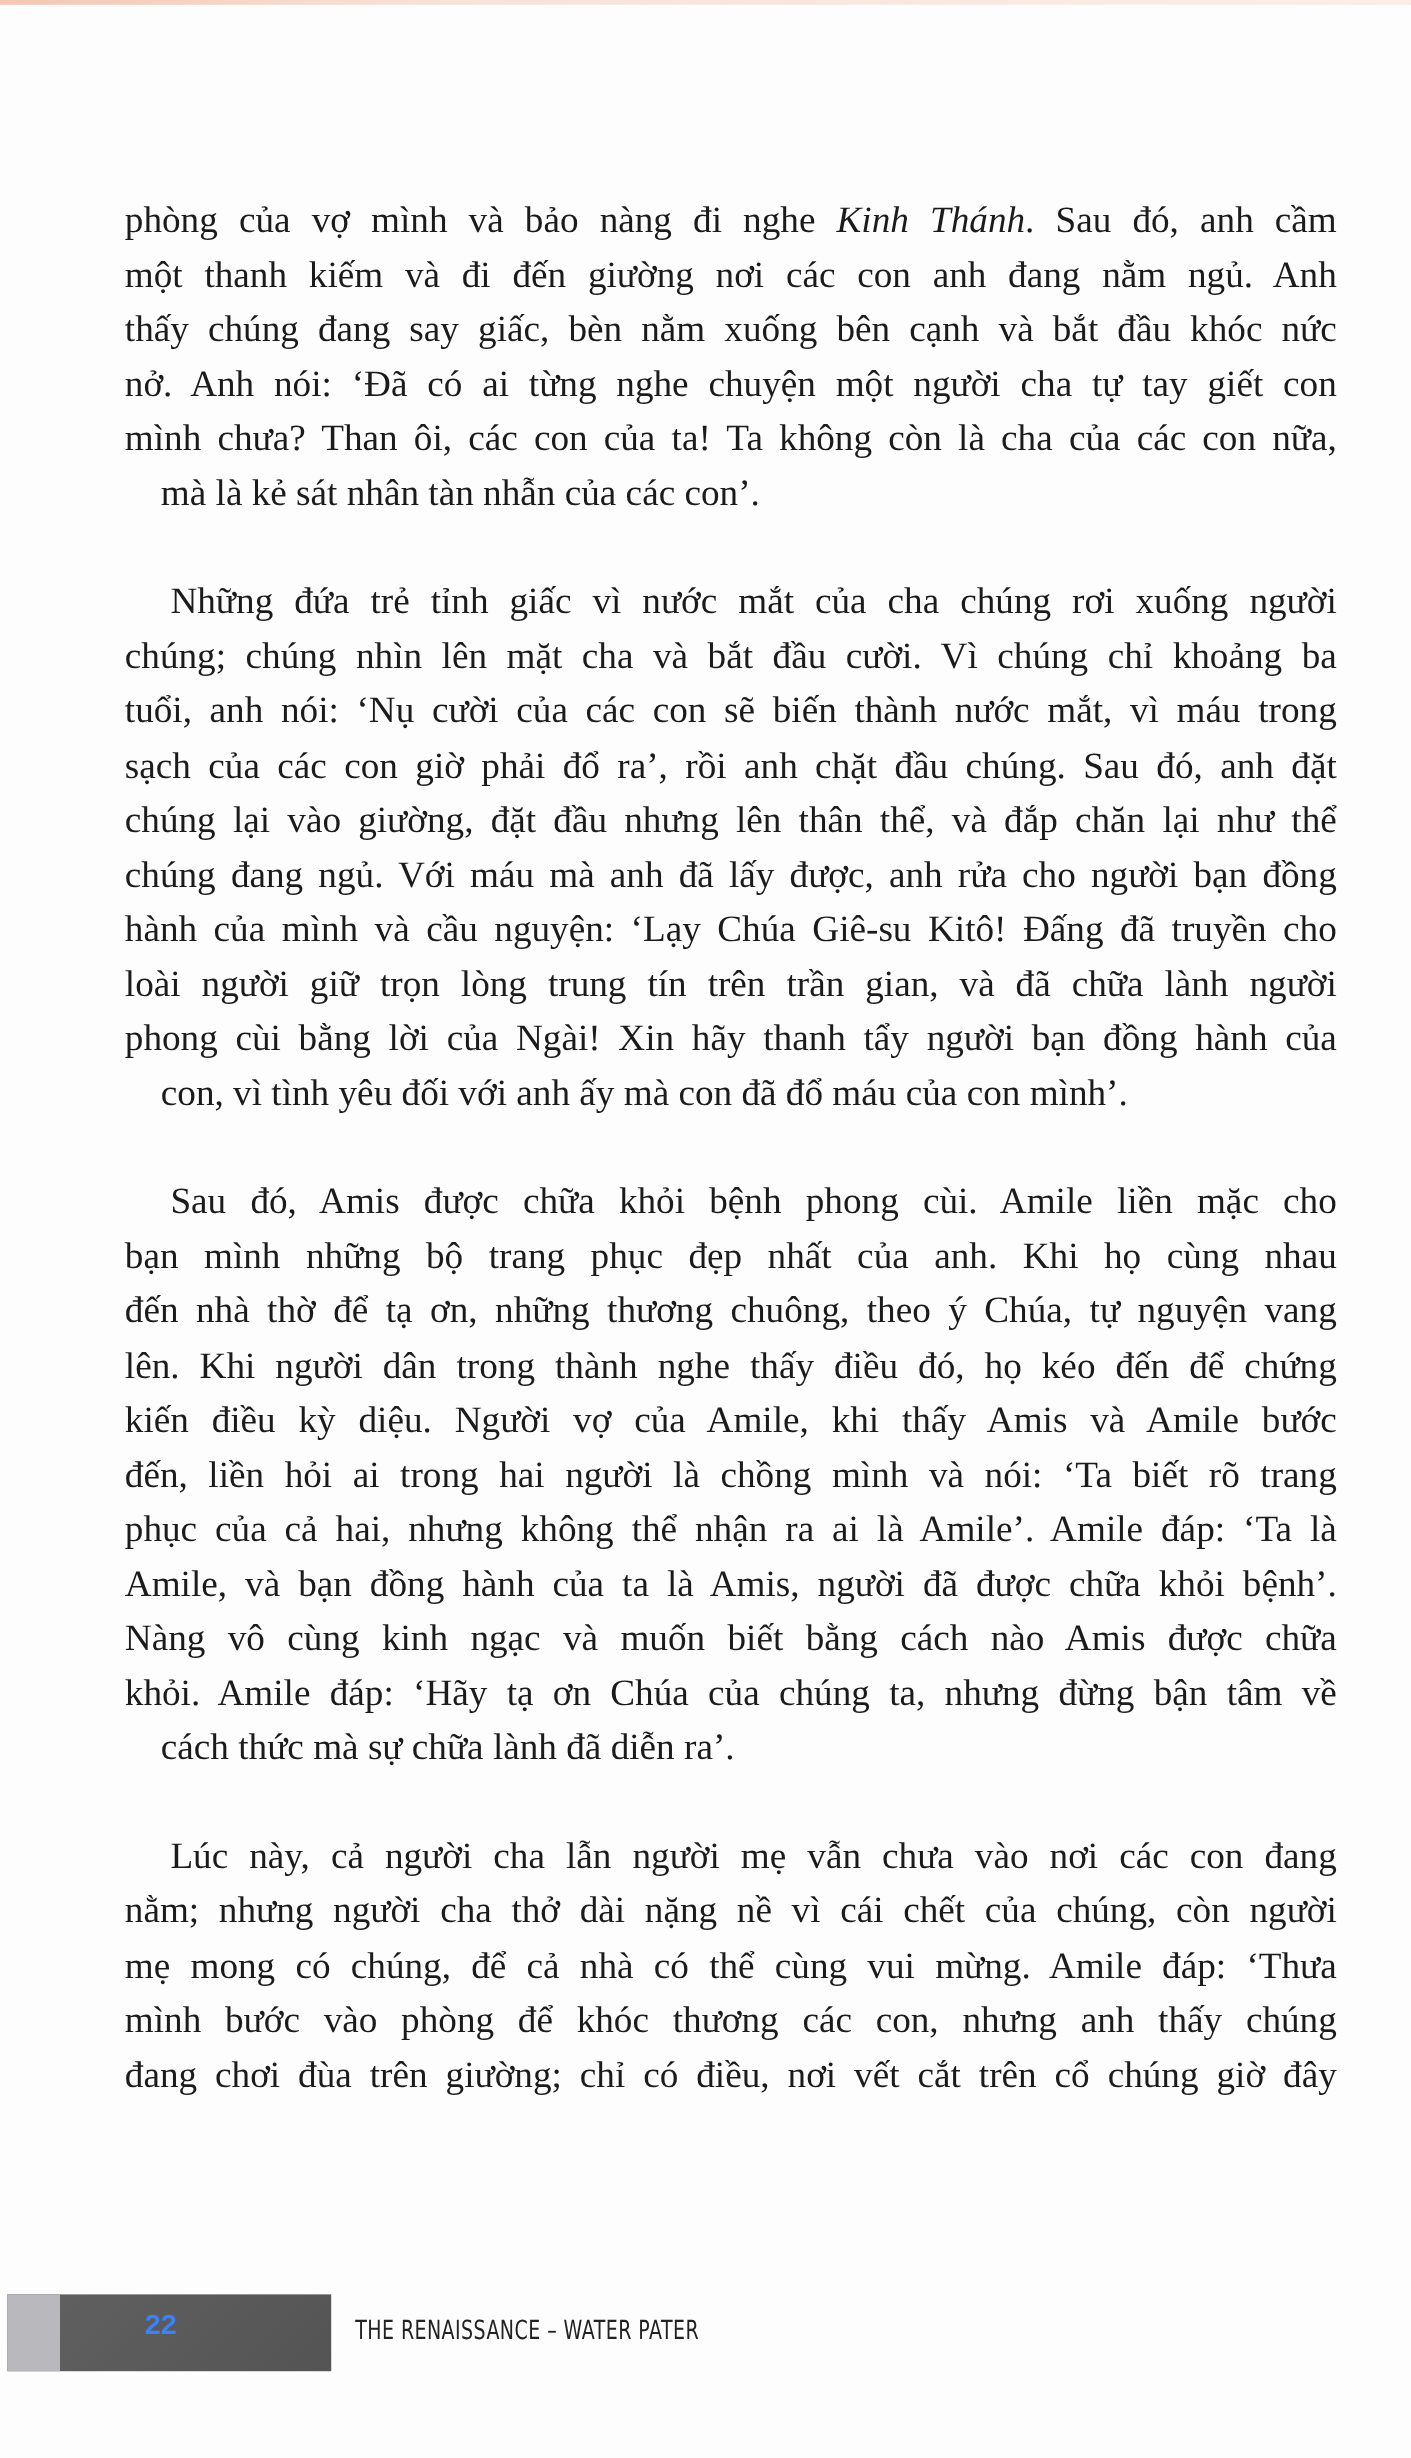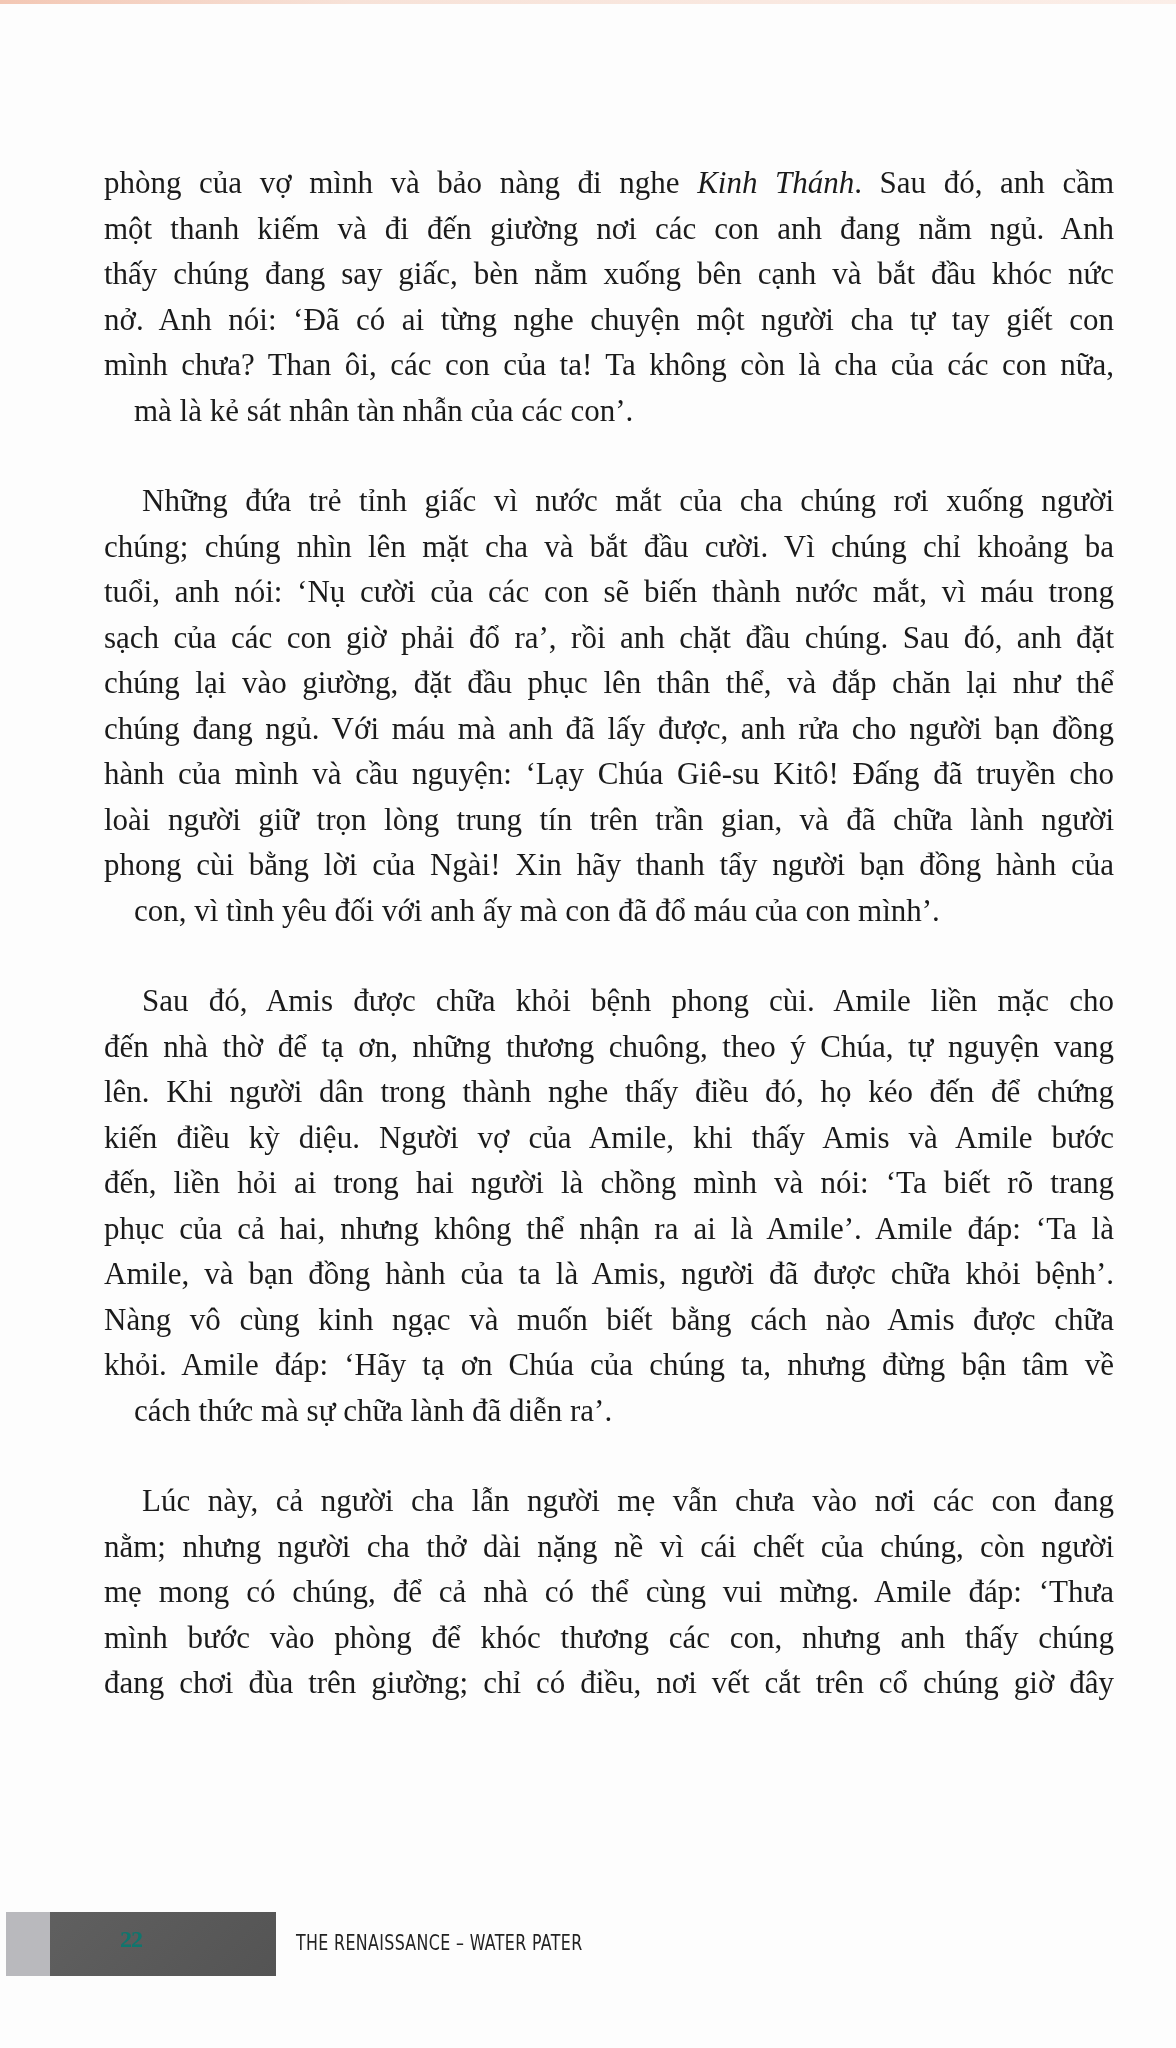--- a/index.html
+++ b/index.html
@@ -38,22 +38,22 @@
   .page-tab {
     position: absolute; left: 0; top: 0; width: 270px; height: 64px;
     background: #5b5b5b;
     background-image: linear-gradient(135deg, rgba(255,255,255,0.04), rgba(0,0,0,0.08));
   }
   .page-tab-light {
     position: absolute; left: 0; top: 0; width: 44px; height: 64px; background: #b9b9bd;
   }
   .page-number {
     position: absolute; left: 114px; top: 14px;
-    font-family: Liberation Serif, serif; font-weight: bold;
-    font-size: 24px; color: #0f766e; letter-spacing: -1px;
+    font-family: Liberation Mono, monospace; font-weight: bold;
+    font-size: 24px; color: #3b82f6; letter-spacing: -1px;
   }
   .running-title {
     position: absolute; left: 290px; top: 18px;
     font-family: "DejaVu Sans", sans-serif;
     font-size: 22px; color: #222; letter-spacing: 0.5px;
     transform: scaleX(0.72); transform-origin: left center;
   }
 </style>
 </head>
 <body>
@@ -67,29 +67,30 @@
       <span class="line">thấy chúng đang say giấc, bèn nằm xuống bên cạnh và bắt đầu khóc nức</span>
       <span class="line">nở. Anh nói: ‘Đã có ai từng nghe chuyện một người cha tự tay giết con</span>
       <span class="line">mình chưa? Than ôi, các con của ta! Ta không còn là cha của các con nữa,</span>
       <span class="line last">mà là kẻ sát nhân tàn nhẫn của các con’.</span>
     </p>
     <p class="para">
       <span class="line indent">Những đứa trẻ tỉnh giấc vì nước mắt của cha chúng rơi xuống người</span>
       <span class="line">chúng; chúng nhìn lên mặt cha và bắt đầu cười. Vì chúng chỉ khoảng ba</span>
       <span class="line">tuổi, anh nói: ‘Nụ cười của các con sẽ biến thành nước mắt, vì máu trong</span>
       <span class="line">sạch của các con giờ phải đổ ra’, rồi anh chặt đầu chúng. Sau đó, anh đặt</span>
-      <span class="line">chúng lại vào giường, đặt đầu phục lên thân thể, và đắp chăn lại như thể</span>
+      <span class="line">chúng lại vào giường, đặt đầu nhưng lên thân thể, và đắp chăn lại như thể</span>
       <span class="line">chúng đang ngủ. Với máu mà anh đã lấy được, anh rửa cho người bạn đồng</span>
       <span class="line">hành của mình và cầu nguyện: ‘Lạy Chúa Giê-su Kitô! Đấng đã truyền cho</span>
       <span class="line">loài người giữ trọn lòng trung tín trên trần gian, và đã chữa lành người</span>
       <span class="line">phong cùi bằng lời của Ngài! Xin hãy thanh tẩy người bạn đồng hành của</span>
       <span class="line last">con, vì tình yêu đối với anh ấy mà con đã đổ máu của con mình’.</span>
     </p>
     <p class="para">
       <span class="line indent">Sau đó, Amis được chữa khỏi bệnh phong cùi. Amile liền mặc cho</span>
+      <span class="line">bạn mình những bộ trang phục đẹp nhất của anh. Khi họ cùng nhau</span>
       <span class="line">đến nhà thờ để tạ ơn, những thương chuông, theo ý Chúa, tự nguyện vang</span>
       <span class="line">lên. Khi người dân trong thành nghe thấy điều đó, họ kéo đến để chứng</span>
       <span class="line">kiến điều kỳ diệu. Người vợ của Amile, khi thấy Amis và Amile bước</span>
       <span class="line">đến, liền hỏi ai trong hai người là chồng mình và nói: ‘Ta biết rõ trang</span>
       <span class="line">phục của cả hai, nhưng không thể nhận ra ai là Amile’. Amile đáp: ‘Ta là</span>
       <span class="line">Amile, và bạn đồng hành của ta là Amis, người đã được chữa khỏi bệnh’.</span>
       <span class="line">Nàng vô cùng kinh ngạc và muốn biết bằng cách nào Amis được chữa</span>
       <span class="line">khỏi. Amile đáp: ‘Hãy tạ ơn Chúa của chúng ta, nhưng đừng bận tâm về</span>
       <span class="line last">cách thức mà sự chữa lành đã diễn ra’.</span>
     </p>

